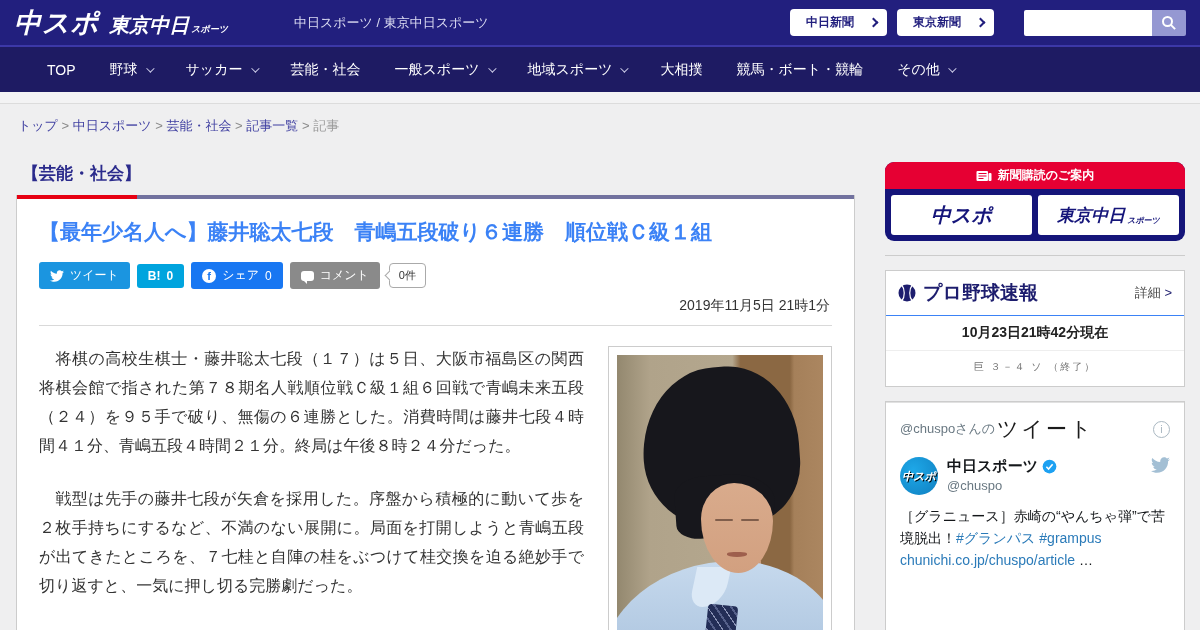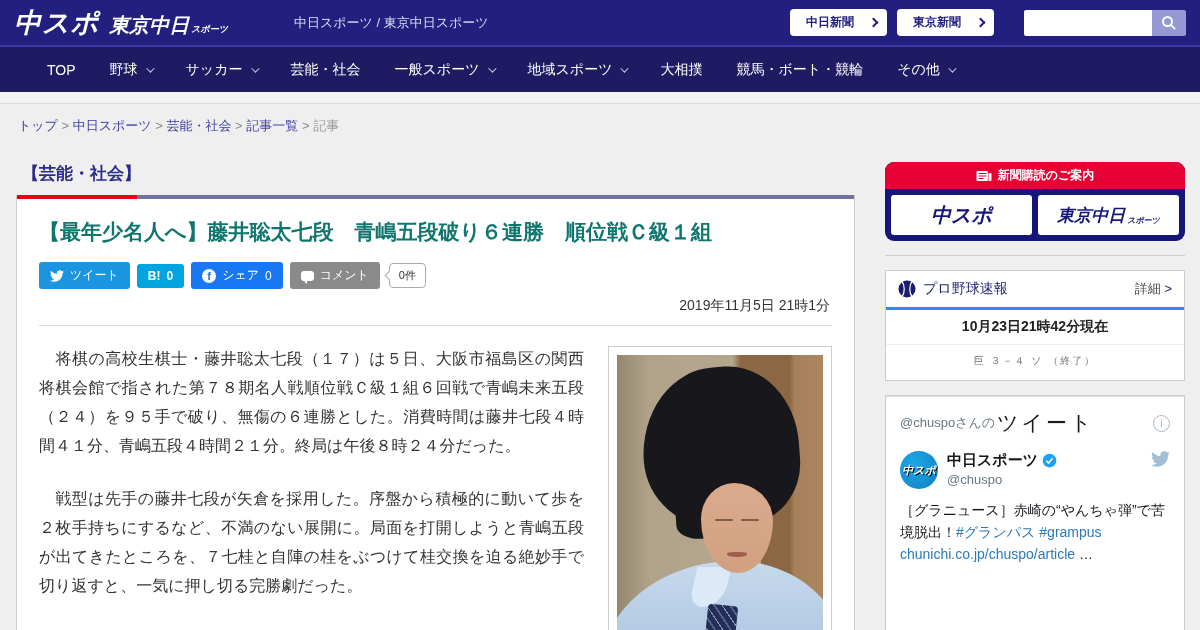--- a/index.html
+++ b/index.html
@@ -49,21 +49,21 @@
   
   .content { display:flex; padding:0 15px 0 16px; align-items:flex-start; }
   .main { width:839px; }
   .side { width:300px; margin-left:30px; }
 
   .section-head { margin:14px 0 10px 6px; font-size:17px; font-weight:bold; color:#2b2b8c; }
 
   .article-box { background:#fff; border:1px solid #ccc; border-top:none; min-height:440px; }
   .accent { height:4px; background:linear-gradient(90deg,#e60012 0,#e60012 120px,#72729f 120px); }
   .article-inner { padding:18px 22px 0; }
-  .article-title { font-size:21px; font-weight:bold; color:#0f766e; line-height:1.4; margin-bottom:16px; }
+  .article-title { font-size:21px; font-weight:bold; color:#3b82f6; line-height:1.4; margin-bottom:16px; }
 
   .share-row { display:flex; align-items:center; gap:7px; }
   .sbtn { display:flex; align-items:center; gap:6px; color:#fff; font-size:12px;
           border:none; border-radius:3px; padding:5px 11px; cursor:pointer; white-space:nowrap; }
   .btn-tweet { background:#1b95e0; }
   .btn-hatena { background:#00a4de; font-weight:bold; }
   .btn-fb { background:#1877f2; }
   .btn-comment { background:#8a8a8a; }
   .fb-circle { width:14px; height:14px; background:#fff; color:#1877f2; border-radius:50%;
                font-weight:bold; font-size:11px; display:flex; align-items:center; justify-content:center; }
@@ -113,24 +113,24 @@
   .sub-body { display:flex; gap:6px; padding:6px; }
   .sub-btn { flex:1; background:#fff; border-radius:3px; height:40px; display:flex; align-items:center;
              justify-content:center; color:#15157a; font-weight:bold; font-style:italic; cursor:pointer; }
   .sub-btn .big { font-size:20px; }
   .sub-btn .med { font-size:17px; }
   .sub-btn .tiny { font-size:8px; margin-left:2px; align-self:flex-end; margin-bottom:9px; }
   .side-divider { border-top:1px solid #ccc; margin:14px 0; }
 
   .side-box { background:#fff; border:1px solid #ccc; }
   .bb-head { display:flex; align-items:center; padding:9px 12px; }
-  .bb-title { font-size:14px; font-weight:normal; color:#1d1d6e; margin-left:7px; }
+  .bb-title { font-size:19px; font-weight:bold; color:#1d1d6e; margin-left:7px; }
   .bb-detail { margin-left:auto; font-size:13px; color:#444; }
   .bb-detail .chev { color:#1d1d6e; }
-  .bb-row1 { border-top:3px solid #3b82f6; text-align:center; font-weight:bold; font-size:14px; color:#222; padding:8px 0; }
+  .bb-row1 { border-top:1px solid #3b82f6; text-align:center; font-weight:bold; font-size:14px; color:#222; padding:8px 0; }
   .bb-row2 { border-top:1px solid #eee; text-align:center; font-size:10px; color:#737373; padding:9px 0 12px; letter-spacing:2px; }
 
   .tw-box { margin-top:14px; height:262px; overflow:hidden; }
   .tw-head { padding:9px 12px 8px; }
   .tw-head-row { display:flex; align-items:center; }
   .tw-title { font-size:15px; font-weight:bold; color:#1d1d6e; margin-left:7px; }
   .tw-sub { font-size:11px; color:#888; padding-left:38px; margin-top:3px; }
   .tw-embed { border-top:1px solid #e1e1e1; padding:12px 14px 0; }
   .tw-embed-head { display:flex; align-items:center; }
   .acc-prefix { font-size:13px; color:#697882; }

